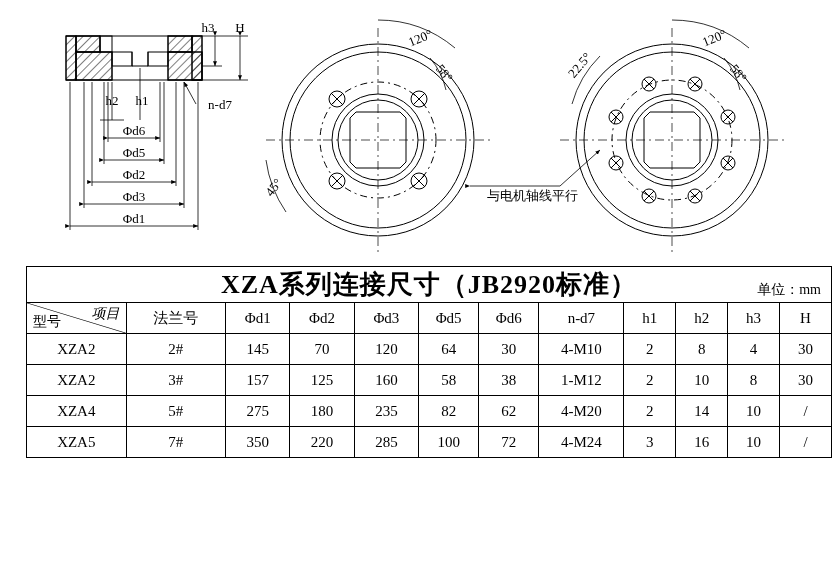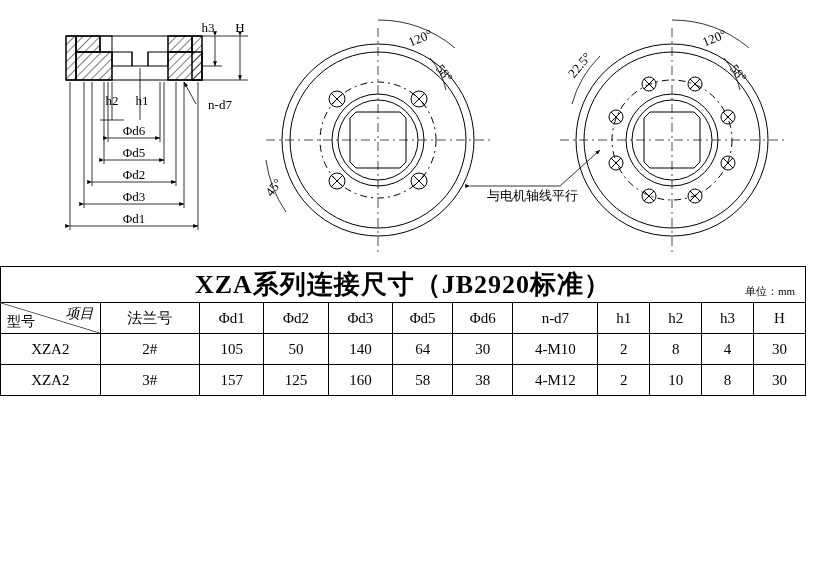--- a/index.html
+++ b/index.html
@@ -26,21 +26,21 @@
     left: 0;
     top: 0;
     width: 835px;
     height: 262px;
   }
   .drawing svg { display: block; }
 
   
   .table-wrap {
     position: absolute;
-    left: 0;
+    left: 26px;
     top: 266px;
     width: 806px;
   }
   table.spec {
     border-collapse: collapse;
     width: 806px;
     table-layout: fixed;
   }
   table.spec td, table.spec th {
     border: 1px solid #000;
@@ -58,21 +58,21 @@
   }
   .title-text {
     font-size: 26px;
     font-weight: bold;
     letter-spacing: 1px;
   }
   .unit-text {
     position: absolute;
     right: 10px;
     bottom: 3px;
-    font-size: 11px;
+    font-size: 14px;
     font-weight: normal;
     letter-spacing: 0;
   }
   
   .diag {
     position: relative;
     height: 50px;
     padding: 0;
   }
   .diag .svgline {
@@ -327,47 +327,75 @@
           <td>n-d7</td>
           <td>h1</td>
           <td>h2</td>
           <td>h3</td>
           <td>H</td>
         </tr>
 
         <tr>
           <td class="left-align">XZA2</td>
           <td>2#</td>
-          <td>105</td>
-          <td>50</td>
-          <td>140</td>
+          <td>145</td>
+          <td>70</td>
+          <td>120</td>
           <td>64</td>
           <td>30</td>
           <td>4-M10</td>
           <td>2</td>
           <td>8</td>
           <td>4</td>
           <td>30</td>
         </tr>
 
         <tr>
           <td class="left-align">XZA2</td>
           <td>3#</td>
           <td>157</td>
           <td>125</td>
           <td>160</td>
           <td>58</td>
           <td>38</td>
-          <td>4-M12</td>
+          <td>1-M12</td>
           <td>2</td>
           <td>10</td>
           <td>8</td>
           <td>30</td>
         </tr>
 
 
-
+        <tr>
+          <td class="left-align">XZA4</td>
+          <td>5#</td>
+          <td>275</td>
+          <td>180</td>
+          <td>235</td>
+          <td>82</td>
+          <td>62</td>
+          <td>4-M20</td>
+          <td>2</td>
+          <td>14</td>
+          <td>10</td>
+          <td>/</td>
+        </tr>
+
+        <tr>
+          <td class="left-align">XZA5</td>
+          <td>7#</td>
+          <td>350</td>
+          <td>220</td>
+          <td>285</td>
+          <td>100</td>
+          <td>72</td>
+          <td>4-M24</td>
+          <td>3</td>
+          <td>16</td>
+          <td>10</td>
+          <td>/</td>
+        </tr>
 
       </tbody>
     </table>
   </div>
 
 </div>
 
 </body></html>

